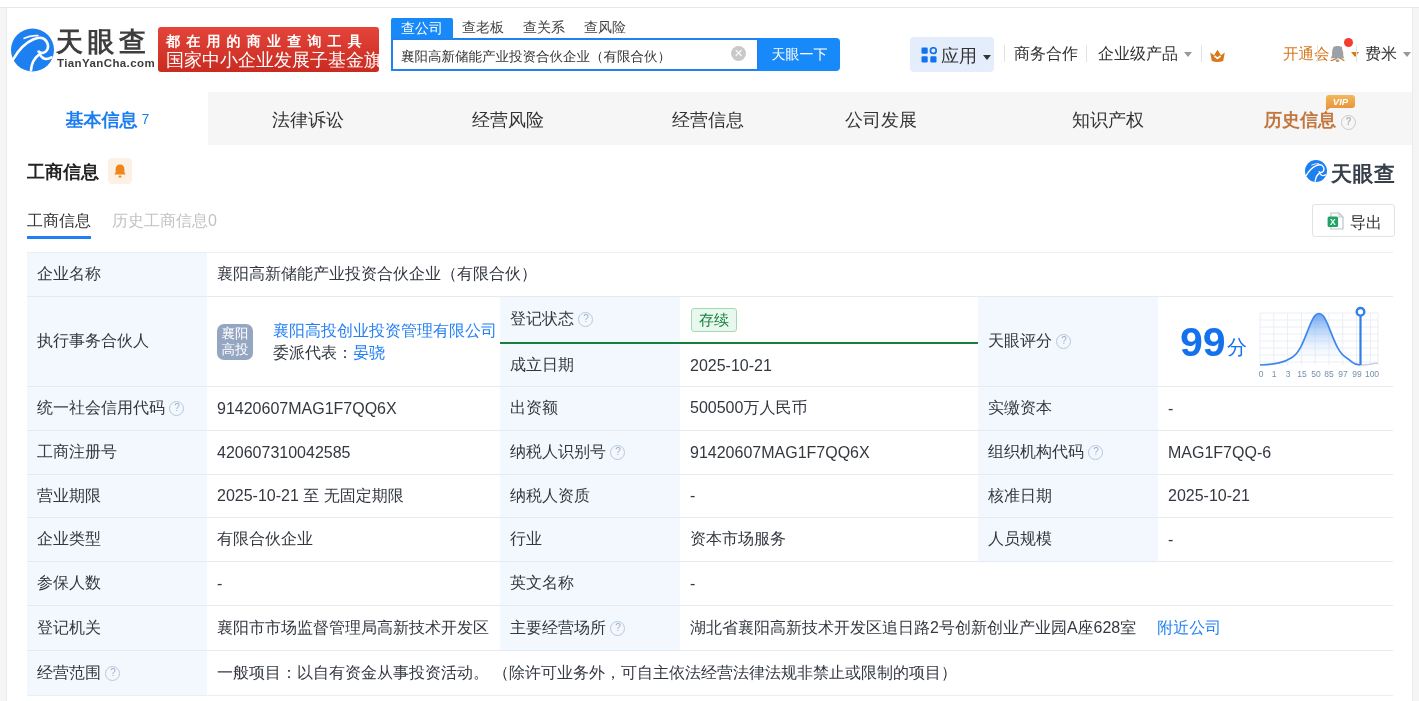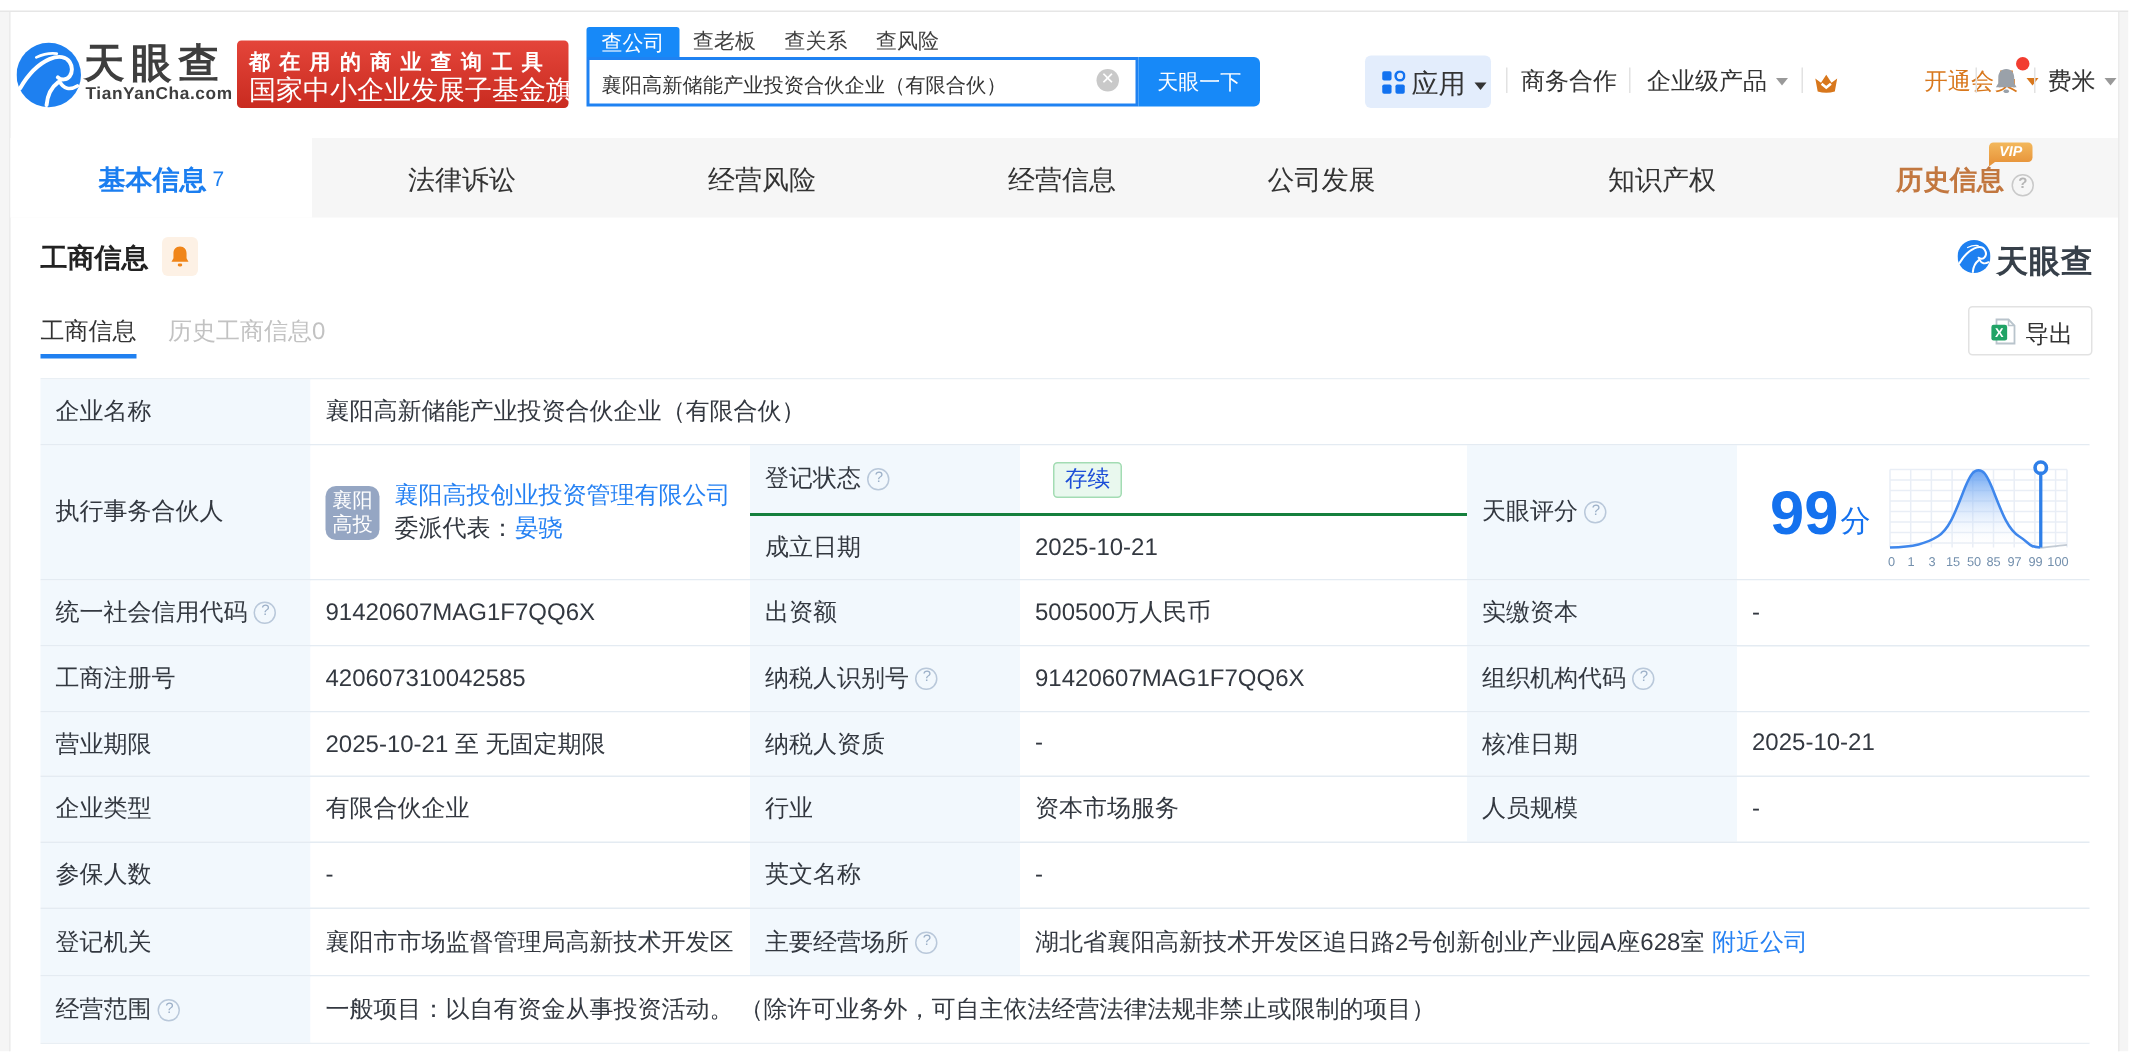--- a/index.html
+++ b/index.html
@@ -50,22 +50,22 @@
 #minilogotxt { left:1331px; top:160px; font-size:21px; font-weight:bold; color:#37404a; letter-spacing:0.5px; }
 
 #tbl { left:27px; top:252px; width:1366px; border-top:1px solid #e9eff4; border-bottom:1px solid #e9eff4; }
 .row { position:relative; display:flex; width:1366px; border-top:1px solid #e4ebf2; }
 .row.first { border-top:none; }
 .cell { position:relative; font-size:16px; color:#333840; display:flex; align-items:center; }
 .lab { background:#f2f8fd; width:180px; padding-left:10px; flex:none; }
 .val { padding-left:10px; background:#fff; }
 .w1 { width:293px; } .w2 { width:298px; } .w3 { width:235px; }
 a.lnk { color:#2581f3; text-decoration:none; }
-.tag { display:inline-block; border:1px solid #a3dcb3; color:#1d4ed8; background:#e9f8ee; font-size:15px; line-height:22px; padding:0 7px; border-radius:3px; margin-left:12px; }
-#avatar { width:36px; height:36px; background:#95a6c3; border-radius:7px; color:#fff; font-size:13.5px; line-height:16.5px; text-align:center; padding-top:2px; flex:none; margin-right:10px; }
+.tag { display:inline-block; border:1px solid #a3dcb3; color:#15803d; background:#e9f8ee; font-size:15px; line-height:22px; padding:0 7px; border-radius:3px; margin-left:1px; }
+#avatar { width:36px; height:36px; background:#95a6c3; border-radius:7px; color:#fff; font-size:13.5px; line-height:16.5px; text-align:center; padding-top:2px; flex:none; margin-right:20px; }
 #score99 { position:absolute; left:22px; top:22px; font-size:41px; font-weight:bold; color:#1471ee; }
 #scorefen { position:absolute; left:69px; top:37px; font-size:20px; color:#1471ee; }
 </style>
 </head>
 <body>
 <div id="stage">
   <div class="abs" id="topline"></div>
   <div class="abs" id="gutL"></div>
   <div class="abs" id="gutR"></div>
 
@@ -229,20 +229,21 @@
       <div class="cell val w2">500500万人民币</div>
       <div class="cell lab">实缴资本</div>
       <div class="cell val w3">-</div>
     </div>
     <div class="row" style="height:44px">
       <div class="cell lab">工商注册号</div>
       <div class="cell val w1">420607310042585</div>
       <div class="cell lab">纳税人识别号&nbsp;<span class="qmark qmarkb">?</span></div>
       <div class="cell val w2">91420607MAG1F7QQ6X</div>
       <div class="cell lab">组织机构代码&nbsp;<span class="qmark qmarkb">?</span></div>
+      <div class="cell val w3">MAG1F7QQ-6</div>
     </div>
     <div class="row" style="height:43px">
       <div class="cell lab">营业期限</div>
       <div class="cell val w1">2025-10-21 至 无固定期限</div>
       <div class="cell lab">纳税人资质</div>
       <div class="cell val w2">-</div>
       <div class="cell lab">核准日期</div>
       <div class="cell val w3">2025-10-21</div>
     </div>
     <div class="row" style="height:44px">
@@ -256,20 +257,20 @@
     <div class="row" style="height:44px">
       <div class="cell lab">参保人数</div>
       <div class="cell val w1">-</div>
       <div class="cell lab">英文名称</div>
       <div class="cell val" style="width:713px">-</div>
     </div>
     <div class="row" style="height:45px">
       <div class="cell lab">登记机关</div>
       <div class="cell val w1">襄阳市市场监督管理局高新技术开发区</div>
       <div class="cell lab">主要经营场所&nbsp;<span class="qmark qmarkb">?</span></div>
-      <div class="cell val" style="width:713px">湖北省襄阳高新技术开发区追日路2号创新创业产业园A座628室<a class="lnk" style="margin-left:5px">附近公司</a></div>
+      <div class="cell val" style="width:713px">湖北省襄阳高新技术开发区追日路2号创新创业产业园A座628室<a class="lnk" style="margin-left:21px">附近公司</a></div>
     </div>
     <div class="row" style="height:45px">
       <div class="cell lab">经营范围&nbsp;<span class="qmark qmarkb">?</span></div>
       <div class="cell val" style="width:1186px">一般项目：以自有资金从事投资活动。<span style="margin-left:4px">（除许可业务外，可自主依法经营法律法规非禁止或限制的项目）</span></div>
     </div>
   </div>
 </div>
 
 </body></html>

